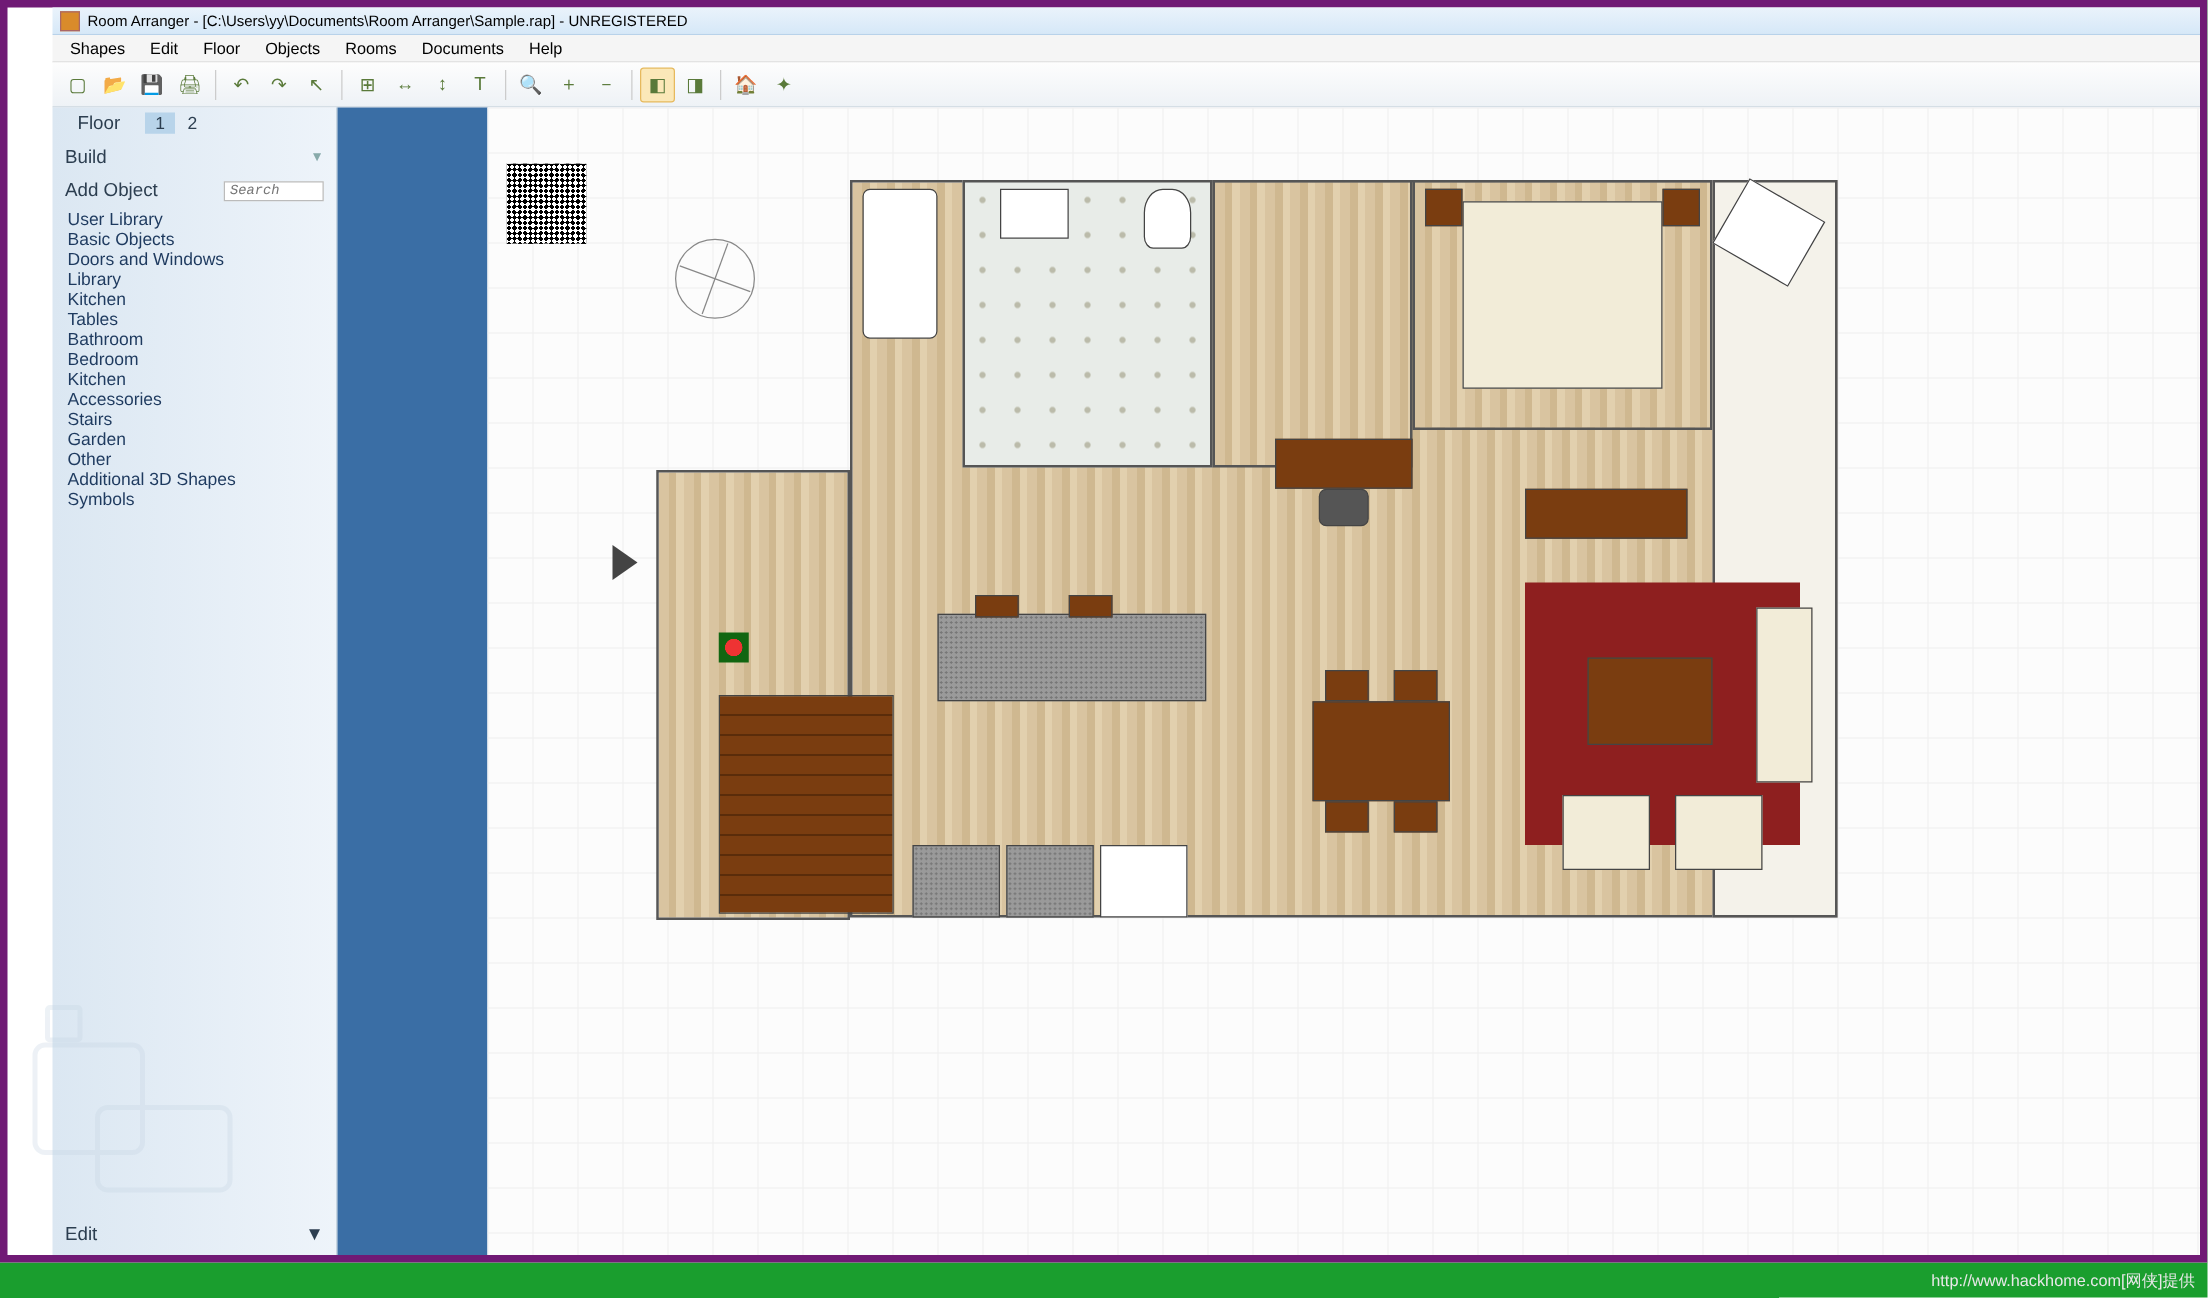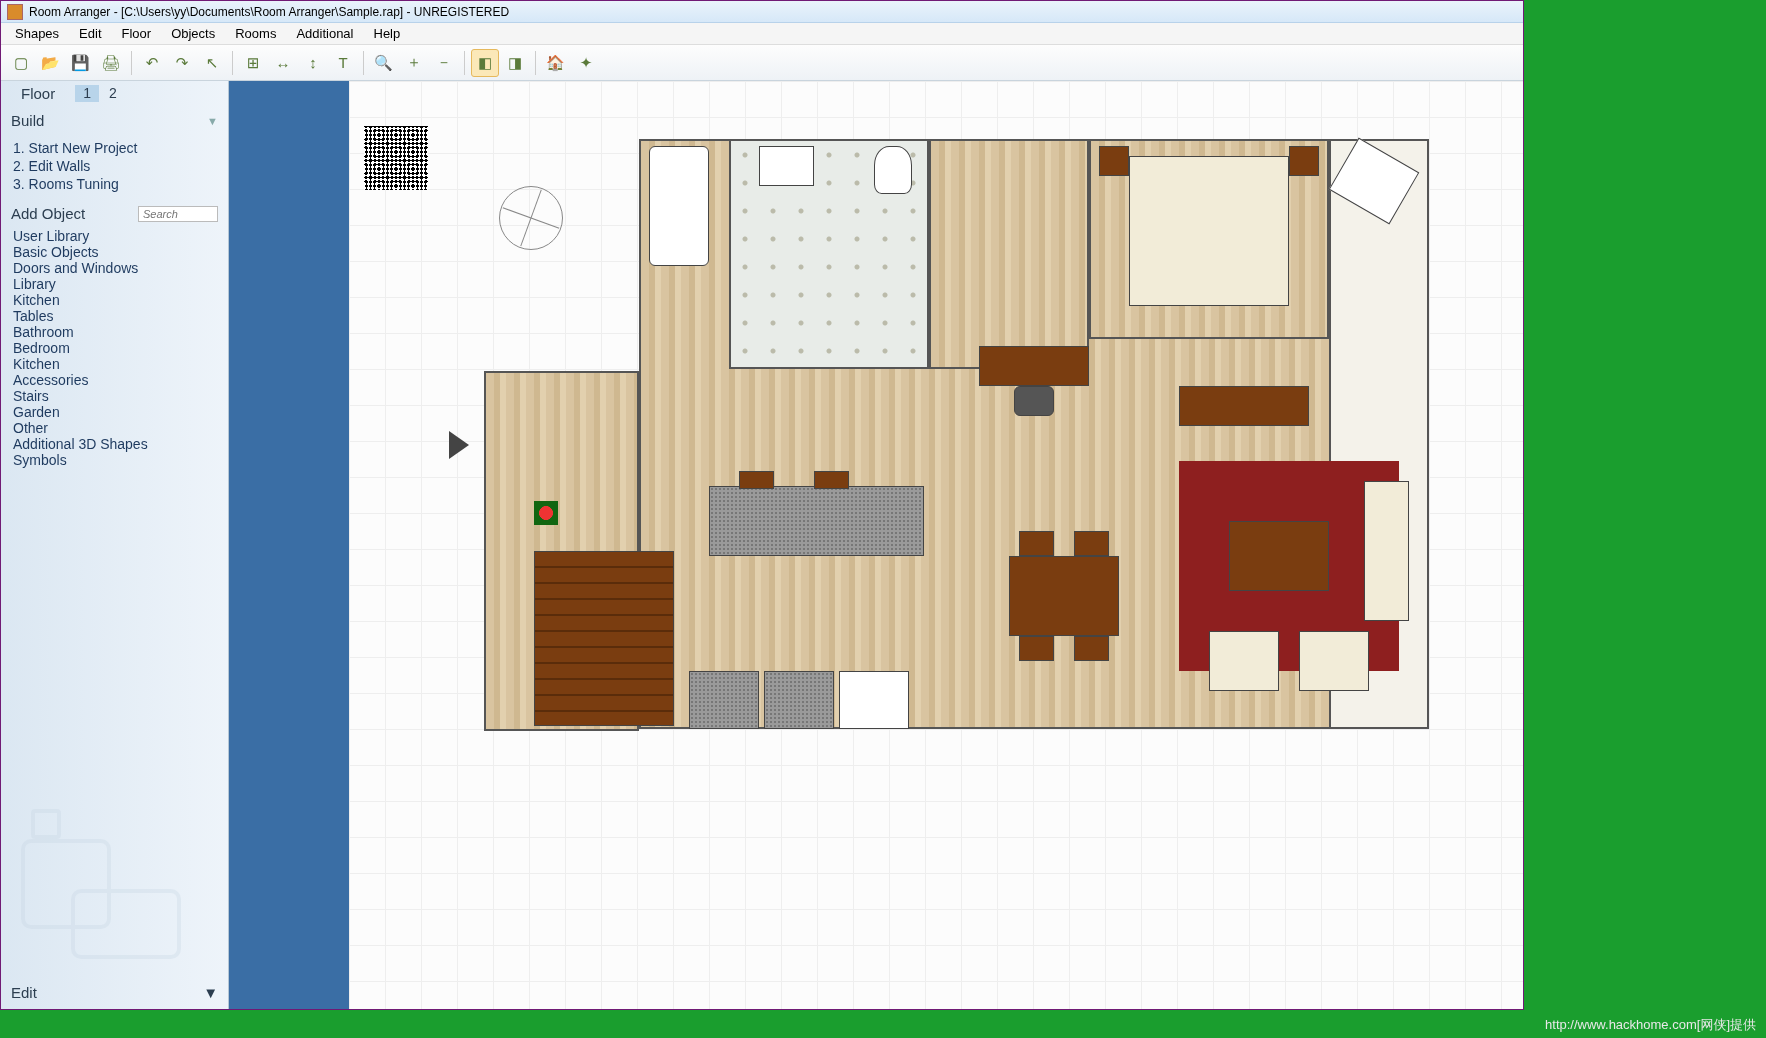--- a/index.html
+++ b/index.html
@@ -1,38 +1,38 @@
 <!DOCTYPE html>
 <html><head>
 <meta charset="utf-8">
 <style>
 * { margin: 0; padding: 0; box-sizing: border-box; font-family: "Segoe UI", Tahoma, sans-serif; }
 body { width: 1766px; height: 1038px; background: #1a9e2e; overflow: hidden; position: relative; }
-.window { position: absolute; left: 0; top: 0; width: 1524px; height: 1010px; background: #fff; border: 1px solid #701a75; }
+.window { position: absolute; left: 0; top: 0; width: 1766px; height: 1010px; background: #fff; border: 6px solid #701a75; padding-left: 36px; }
 .titlebar { height: 22px; background: linear-gradient(#eaf3fb,#d6e8f8); display: flex; align-items: center; padding: 0 6px; font-size: 12px; color: #000; border-bottom: 1px solid #b8d2ea; }
 .titlebar .icon { width: 16px; height: 16px; background: #d98b2b; margin-right: 6px; border: 1px solid #a66; }
 .menubar { height: 22px; background: #f5f5f5; display: flex; align-items: center; padding: 0 4px; font-size: 13px; color: #000; border-bottom: 1px solid #ddd; }
 .menubar span { padding: 2px 10px; cursor: default; }
 .toolbar { height: 36px; background: linear-gradient(#fdfdfd,#eef2f6); border-bottom: 1px solid #c9d4dd; display: flex; align-items: center; padding: 0 6px; gap: 2px; }
 .tbtn { width: 28px; height: 28px; display: flex; align-items: center; justify-content: center; border: 1px solid transparent; border-radius: 3px; cursor: default; }
 .tbtn.active { background: #fbe8b8; border-color: #e6b95d; }
 .tsep { width: 1px; height: 24px; background: #ccc; margin: 0 4px; }
 .content { display: flex; height: calc(100% - 80px); }
 .sidebar { width: 228px; background: linear-gradient(to right,#dbe7f2,#eef4fa); border-right: 1px solid #b5c7d6; display: flex; flex-direction: column; font-family: "Courier New", monospace; }
 .side-section-header { font-size: 15px; color: #2c3e50; padding: 6px 10px; display: flex; justify-content: space-between; align-items: center; }
 .side-section-header .arrow { color: #8aa; font-size: 11px; }
 .floor-tabs { display: flex; gap: 2px; font-size: 14px; padding: 4px 6px 4px 12px; }
 .floor-label{color:#2c3e50; font-size:15px; margin-right:10px}
 .floor-tabs span { padding: 0 8px; color: #2c3e50; }
 .floor-tabs span.active { background: #b8d4ea; }
 .build-list { padding: 4px 12px 8px; font-size: 14px; color: #1e3a5f; }
 .build-list div { padding: 1px 0; cursor: default; }
 .addobj-header { display: flex; justify-content: space-between; align-items: center; padding: 4px 10px; }
 .addobj-header span{ font-size:15px; color:#2c3e50; }
-.addobj-header input { width: 80px; font-size: 11px; border: 1px solid #bbb; padding: 1px 4px; font-style: italic; color: #999; font-family:Liberation Sans, sans-serif; }
+.addobj-header input { width: 80px; font-size: 11px; border: 1px solid #bbb; padding: 1px 4px; font-style: italic; color: #999; font-family:Liberation Mono, monospace; }
 .obj-list { padding: 2px 12px; font-size: 14px; color: #1e3a5f; }
 .obj-list div { padding: 0; cursor: default; }
 .edit-footer { margin-top: auto; padding: 8px 10px; font-size: 15px; color: #2c3e50; display: flex; justify-content: space-between; }
 .deco { position: absolute; bottom: 50px; left: 20px; width: 180px; height: 200px; opacity: 0.3; }
 .deco-box { border: 4px solid #c4d4e2; border-radius: 10px; position: absolute; }
 .gutter { width: 120px; background: #3a6ea5; }
 .canvas { flex: 1; background: #fcfcfc; position: relative; overflow: hidden; }
 .grid { position: absolute; inset: 0;
   background-image: linear-gradient(#eee 1px, transparent 1px), linear-gradient(90deg, #eee 1px, transparent 1px);
   background-size: 36px 36px; }
@@ -65,21 +65,21 @@
     <div class="icon"></div>
     <span>Room Arranger - [C:\Users\yy\Documents\Room Arranger\Sample.rap] - UNREGISTERED</span>
   </div>
 
   <div class="menubar" id="menubar">
       <span>Shapes</span>
       <span>Edit</span>
       <span>Floor</span>
       <span>Objects</span>
       <span>Rooms</span>
-      <span>Additional</span>
+      <span>Documents</span>
       <span>Help</span>
     </div>
 
   <div class="toolbar" id="toolbar">
       <div class="tbtn">
         <span style="font-size:15px;color:#5a7a3a">▢</span>
       </div>
       <div class="tbtn">
         <span style="font-size:15px;color:#5a7a3a">📂</span>
       </div>
@@ -143,25 +143,20 @@
       <div class="floor-tabs">
         <span class="floor-label">Floor</span>
         <span class="active">1</span>
         <span>2</span>
       </div>
 
       <div class="side-section-header">
         <span>Build</span>
         <span class="arrow">▼</span>
       </div>
-      <div class="build-list" id="build-list">
-          <div>1. Start New Project</div>
-          <div>2. Edit Walls</div>
-          <div>3. Rooms Tuning</div>
-        </div>
 
       <div class="addobj-header">
         <span>Add Object</span>
         <input type="text" placeholder="Search" style="">
       </div>
       <div class="obj-list" id="obj-list">
           <div>User Library</div>
           <div>Basic Objects</div>
           <div>Doors and Windows</div>
           <div>Library</div>

